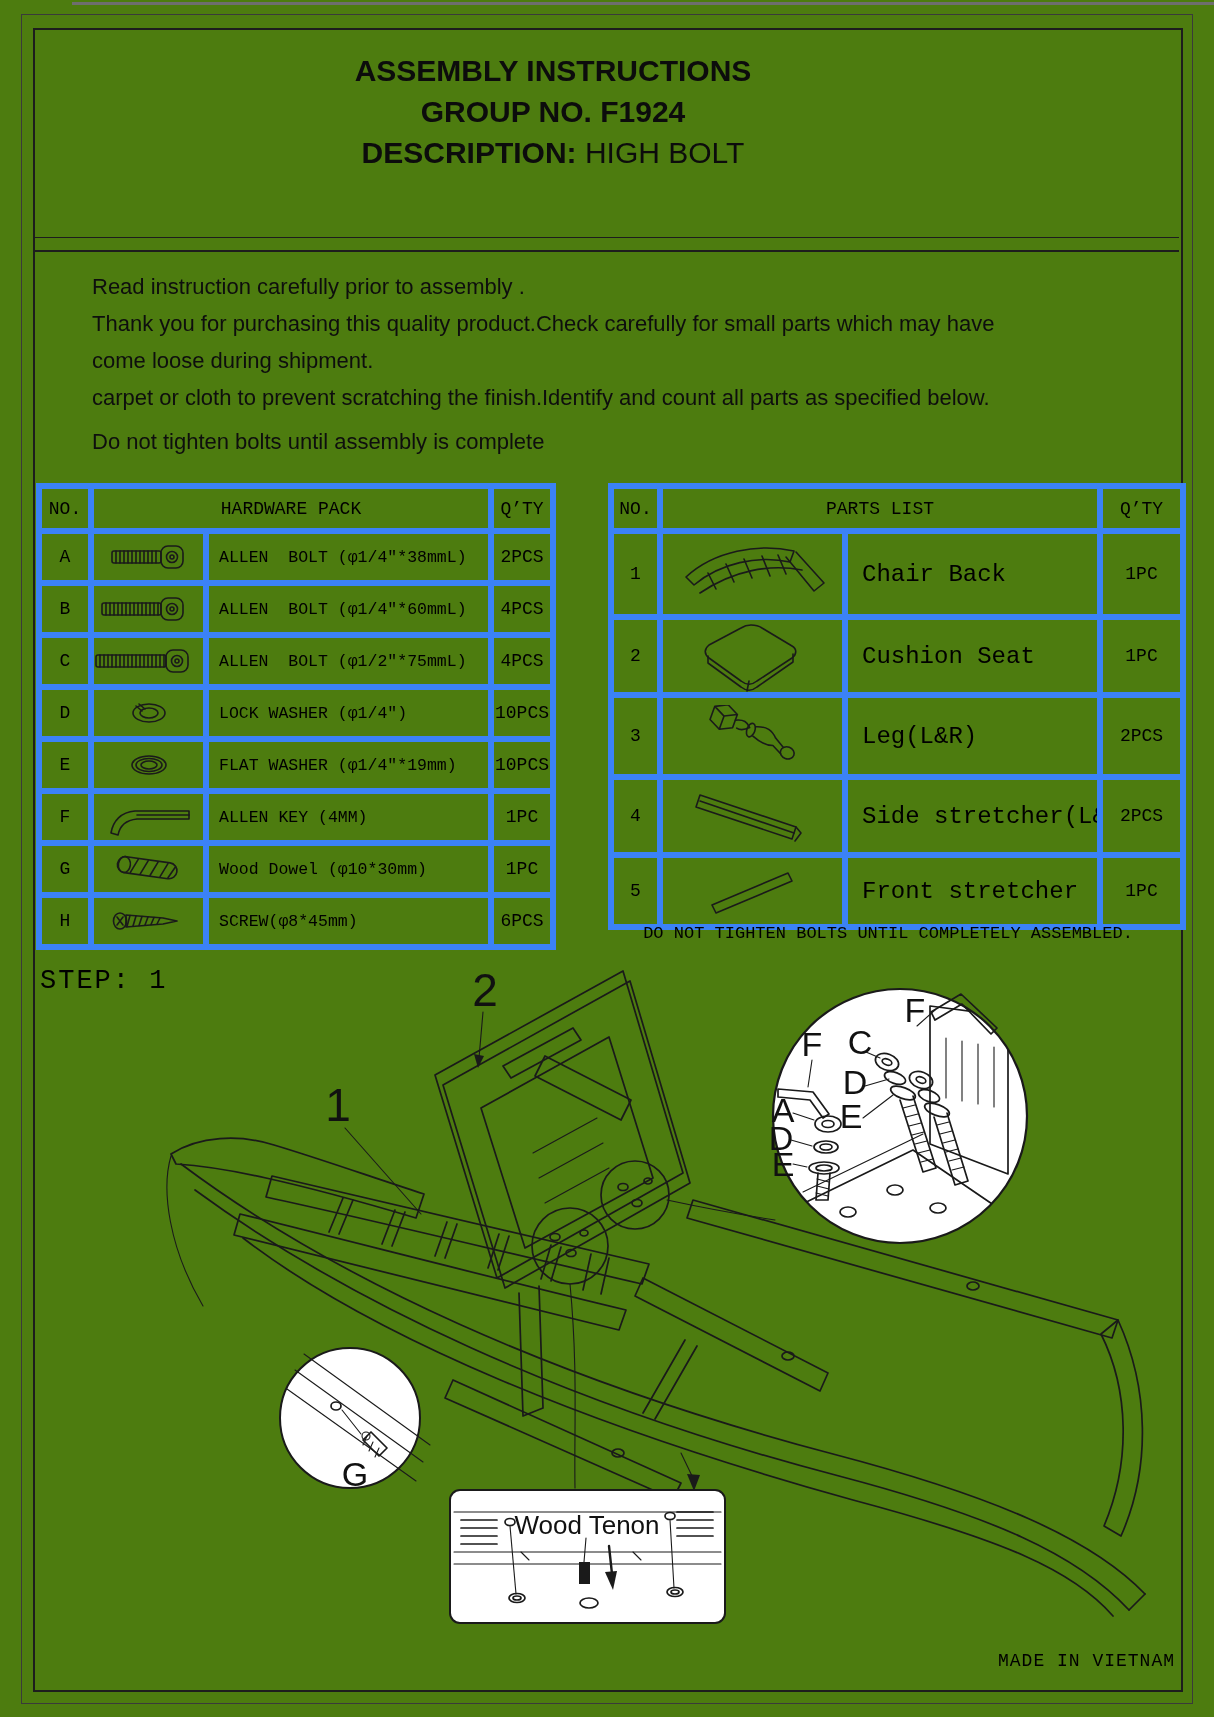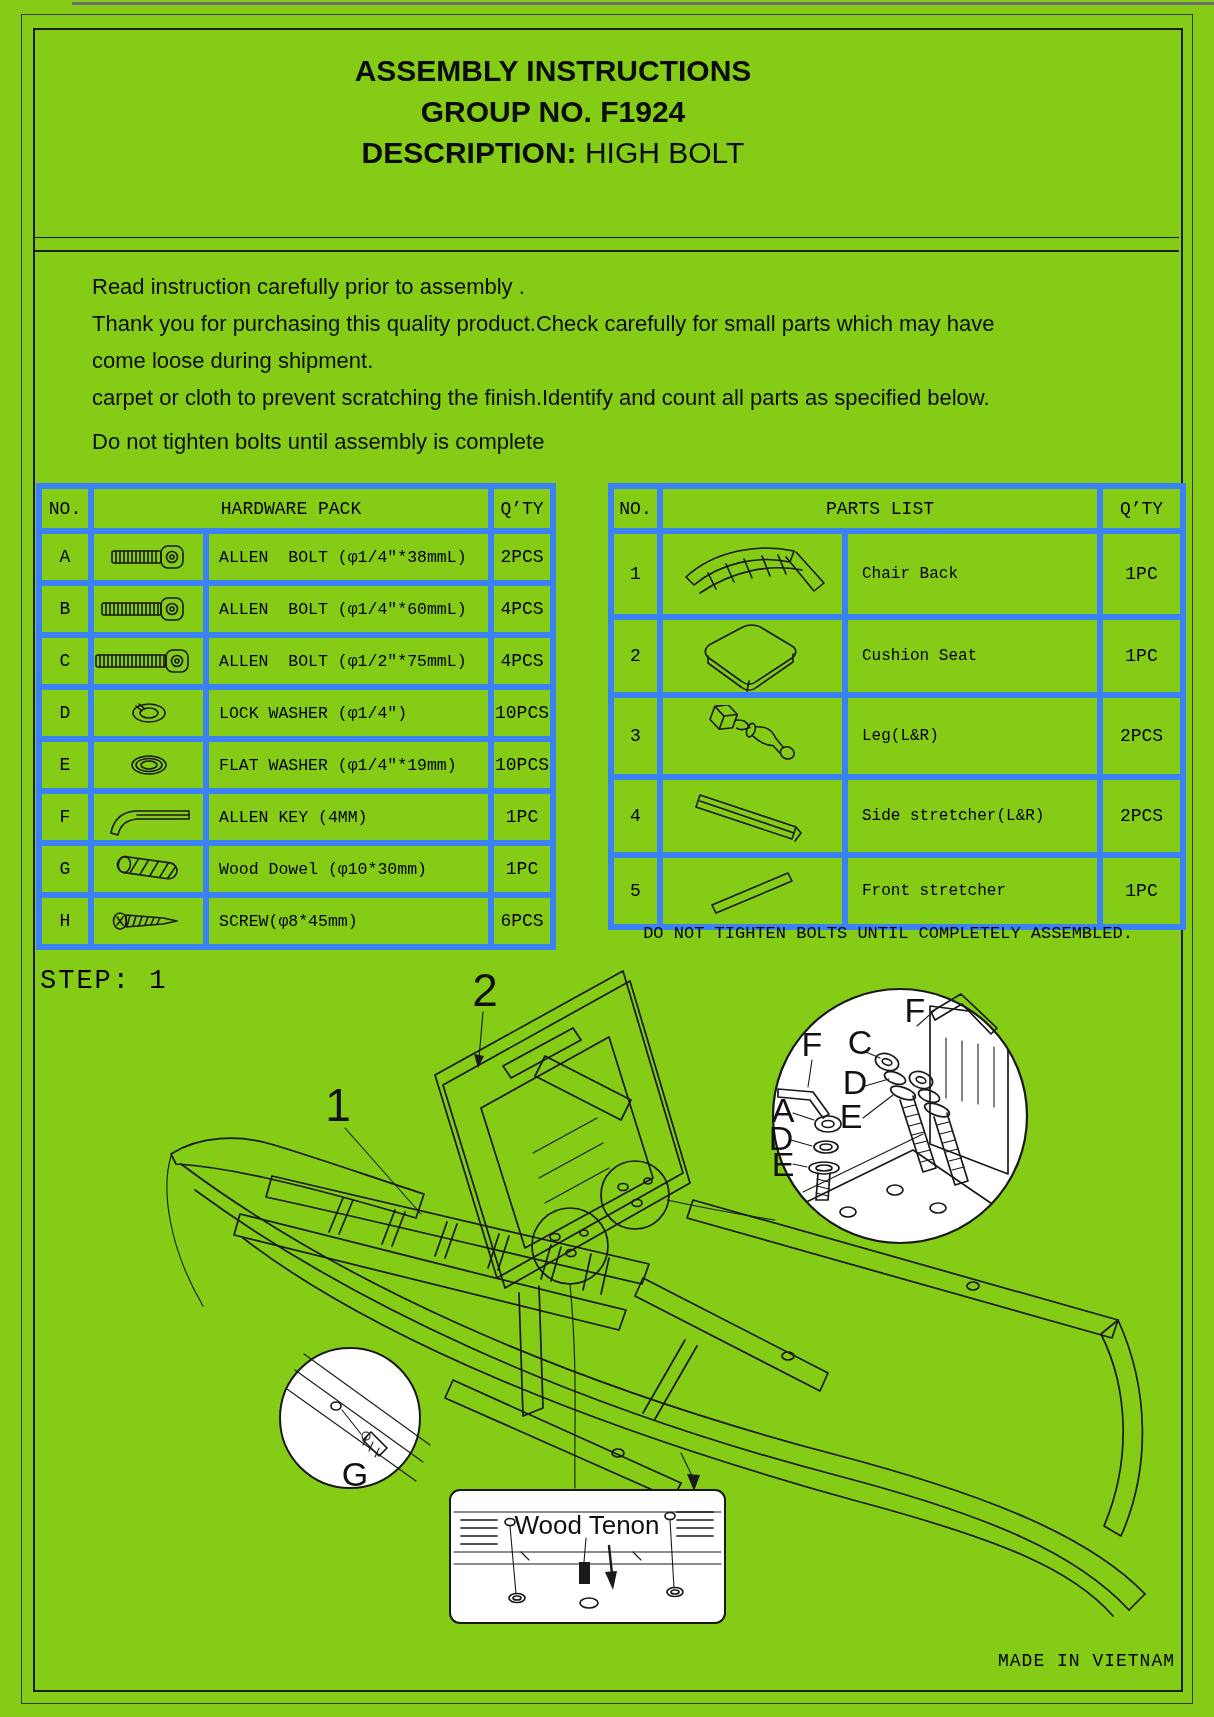--- a/index.html
+++ b/index.html
@@ -1,16 +1,16 @@
 <!DOCTYPE html>
 <html><head>
 <meta charset="utf-8">
 <style>
   html,body{margin:0;padding:0;background:#fff;}
-  .page{position:relative;width:1214px;height:1717px;background:#84cc16;
+  .page{position:relative;width:1214px;height:1717px;background:#4d7c0f;
         font-family:"Liberation Sans",sans-serif;color:#111;overflow:hidden;}
   .scan-artifact{position:absolute;left:72px;top:2px;width:1142px;height:3px;background:#6e6e6e;}
   .b-outer{position:absolute;left:21px;top:14px;width:1170px;height:1688px;border:1px solid #3a3a3a;}
   .b-inner{position:absolute;left:33px;top:28px;width:1146px;height:1660px;border:2px solid #1d1d1d;}
   .hdr{position:absolute;left:33px;top:50px;width:1040px;text-align:center;
        font-weight:bold;font-size:30px;line-height:41px;color:#0c0c0c;}
   .hdr .desc-val{font-weight:normal;}
   .sep1{position:absolute;left:33px;top:237px;width:1146px;height:1px;background:#1d1d1d;}
   .sep2{position:absolute;left:33px;top:250px;width:1146px;height:2px;background:#1d1d1d;}
   .intro{position:absolute;left:88px;top:266px;width:1080px;font-size:22px;line-height:33px;color:#0e0e0e;}
@@ -24,21 +24,21 @@
   .tbl td.ic{text-align:center;}
   .tbl td.ds{font-size:16.5px;padding-left:10px;white-space:pre;}
   .tbl td.qy{text-align:center;font-size:18px;}
   table.hw{left:36px;top:483px;width:514px;}
   .hw tr{height:52px;}
   .hw tr.head{height:45px;}
   table.parts{left:608px;top:483px;width:572px;}
   .parts tr.head{height:45px;}
   .parts tr.r1{height:86px;} .parts tr.r2{height:74px;} .parts tr.r3{height:82px;}
   .parts tr.r4{height:78px;} .parts tr.r5{height:72px;}
-  .parts td.ds{font-size:16px;padding-left:14px;}
+  .parts td.ds{font-size:24px;padding-left:14px;}
   .pnote{position:absolute;left:596px;top:924px;width:584px;text-align:center;
          font-family:"Liberation Mono",monospace;font-size:17px;color:#000;white-space:nowrap;}
   .step{position:absolute;left:40px;top:966px;font-family:"Liberation Mono",monospace;
         font-size:27px;letter-spacing:2px;color:#000;}
   svg.diagram{position:absolute;left:33px;top:948px;width:1146px;height:700px;}
   .ln{fill:none;stroke:#1a1a1a;stroke-width:1.7;stroke-linecap:round;stroke-linejoin:round;}
   .thin{stroke-width:1.1;}
   .wh{fill:#fff;}
   text.lbl{font-family:"Liberation Sans",sans-serif;font-size:34px;fill:#111;stroke:none;}
   text.big{font-size:46px;}

